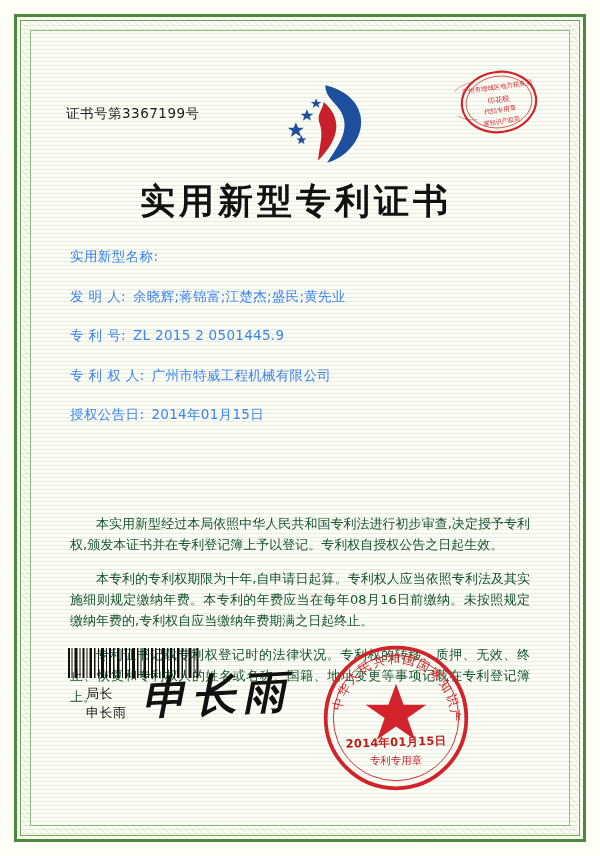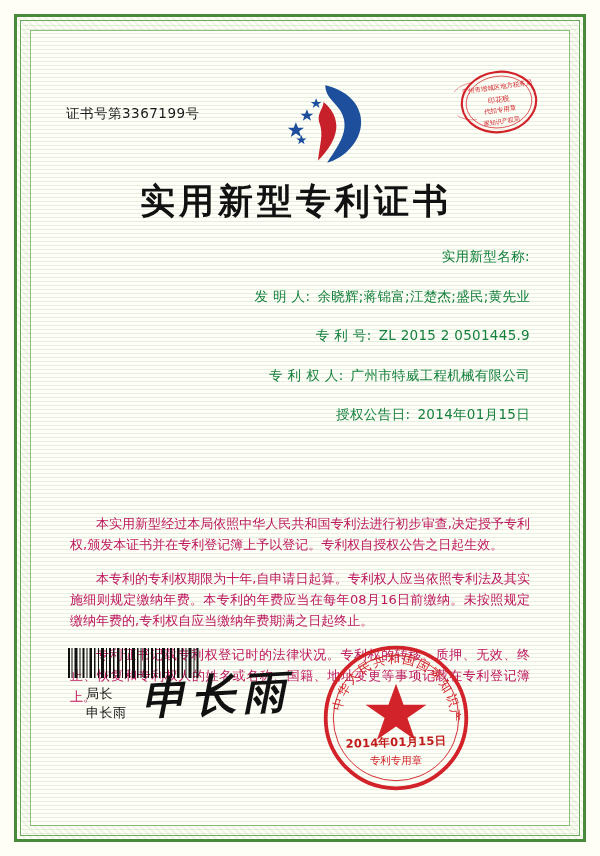--- a/index.html
+++ b/index.html
@@ -109,40 +109,39 @@
     position: absolute;
     left: 40px;
     right: 40px;
     top: 218px;
   }
   .field-row {
     display: flex;
     align-items: baseline;
     margin-bottom: 21.5px;
     font-size: 13.5px;
-    color: #15803d;
-    justify-content: flex-end;
+    color: #3b82f6;
   }
   .field-label {
     white-space: nowrap;
     letter-spacing: 0.4px;
   }
   .field-value {
     margin-left: 7px;
     letter-spacing: 0.3px;
   }
 
   
   .paragraphs {
     position: absolute;
     left: 40px;
     right: 40px;
     top: 470px;
     font-size: 13px;
-    color: #be185d;
+    color: #14532d;
     line-height: 1.62;
   }
   .para {
     text-indent: 26px;
     margin-bottom: 3px;
     text-align: justify;
   }
 
   
   .barcode {

